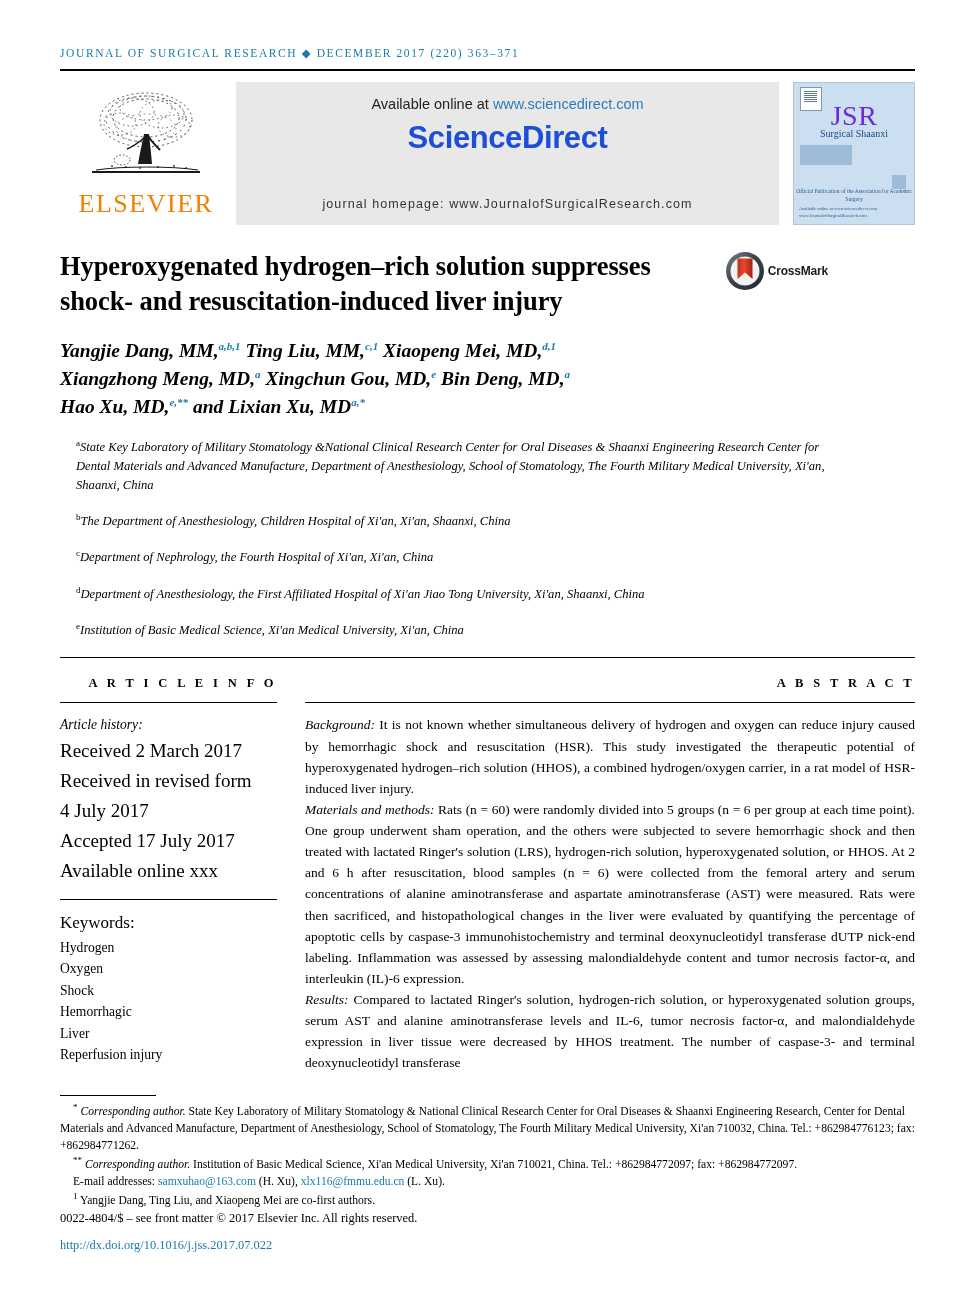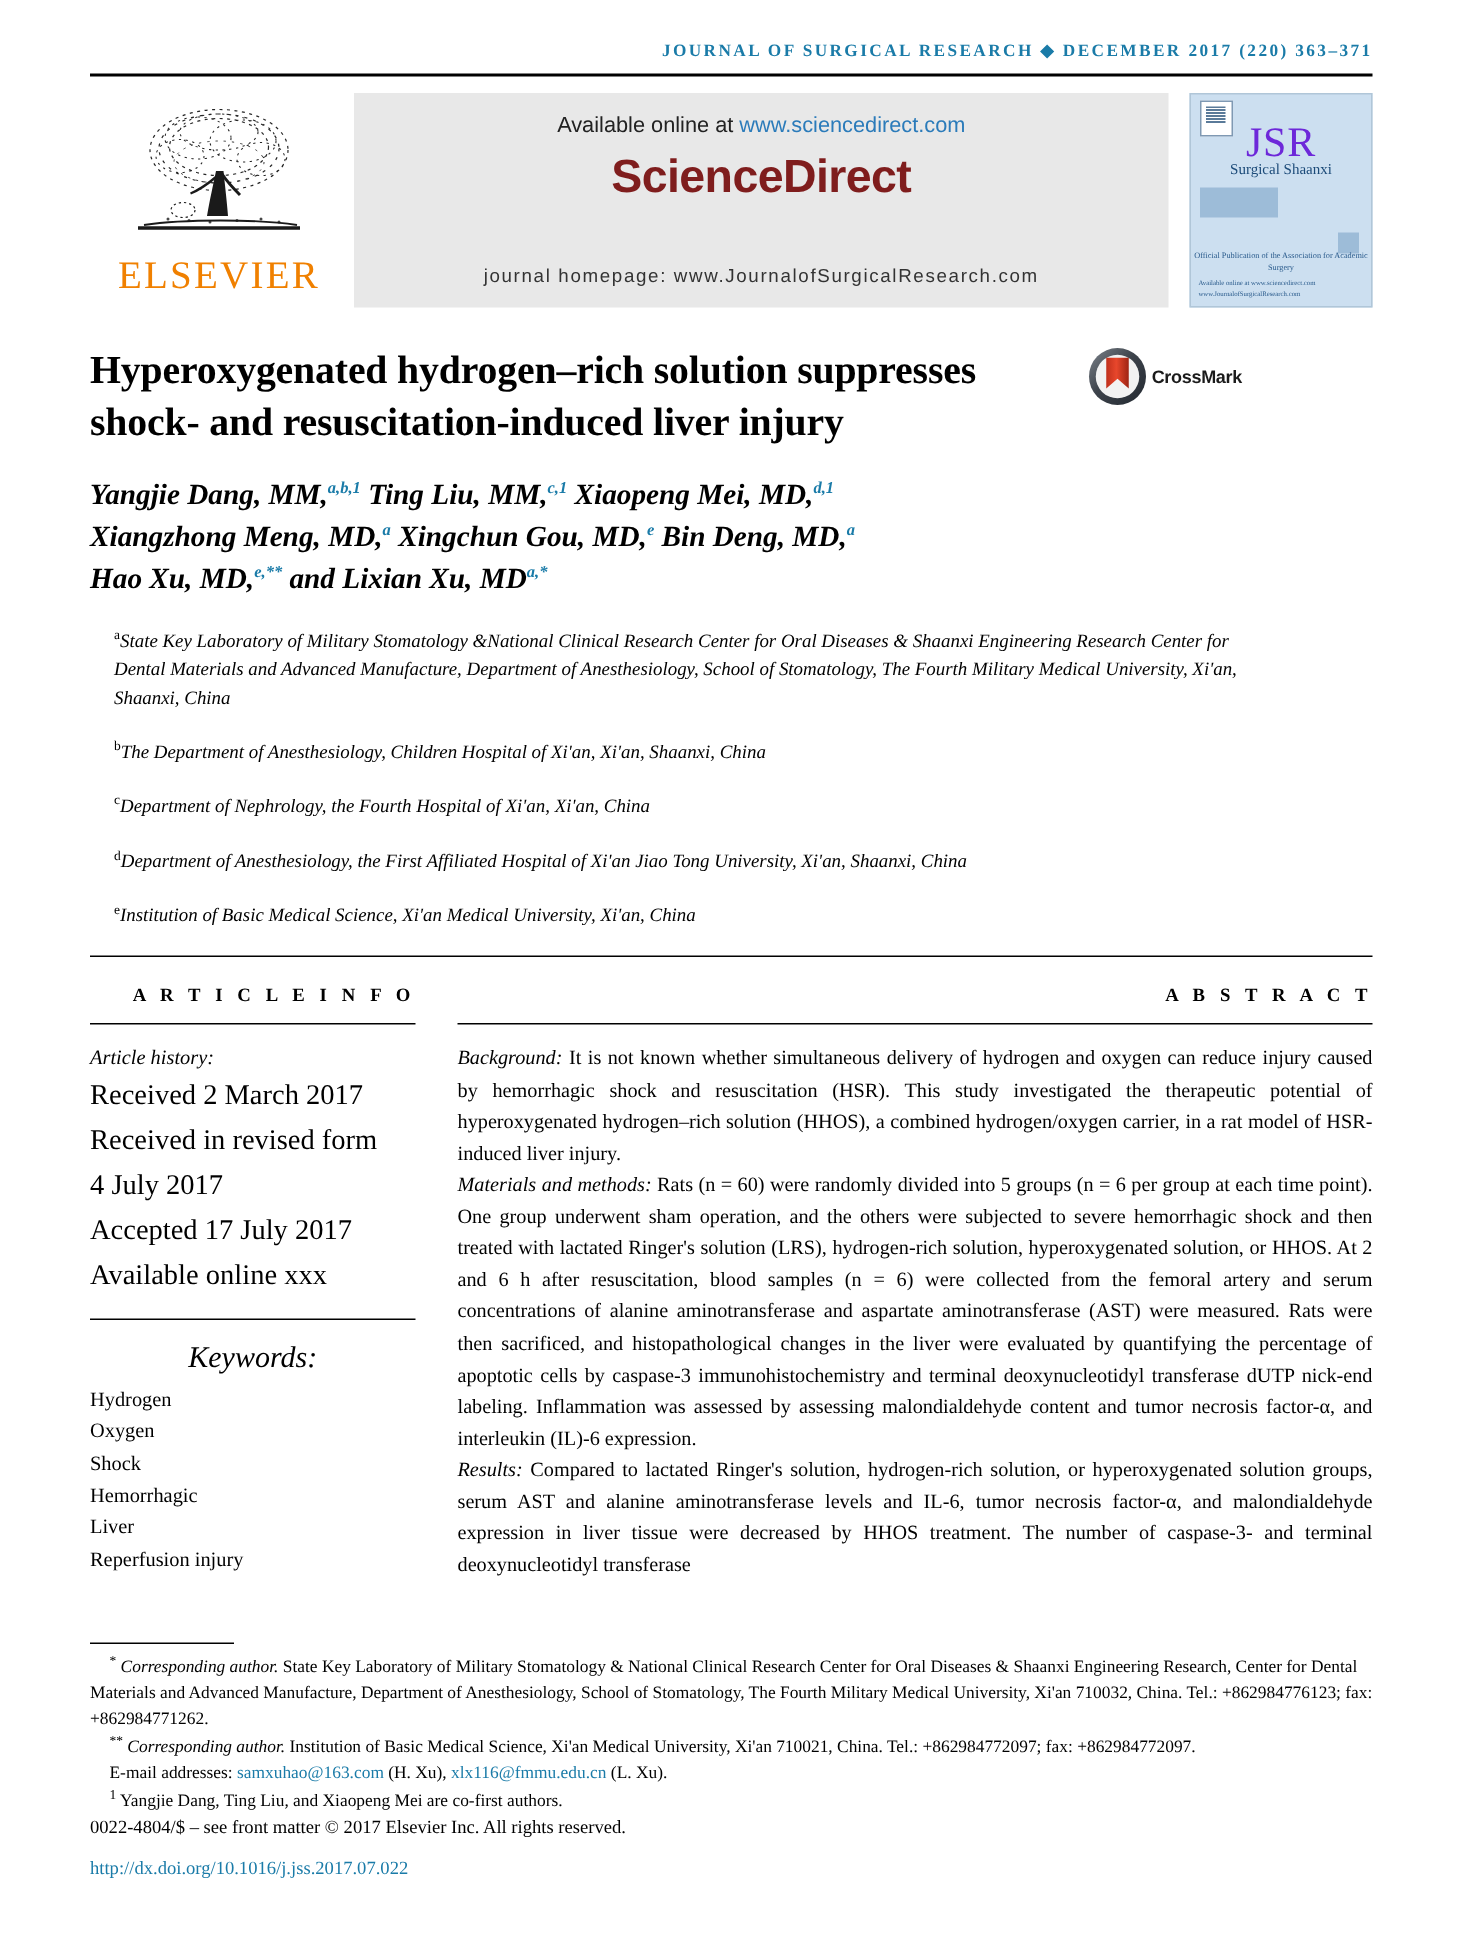--- a/index.html
+++ b/index.html
@@ -18,24 +18,24 @@
   .page {
     width: 975px;
     height: 1305px;
     position: relative;
     box-sizing: border-box;
     padding: 0 60px;
   }
 
   
   .running-head {
-    text-align: right;
-    padding-top: 26px;
-    font-family: "Liberation Serif", serif;
-    font-weight: bold;
+    text-align: left;
+    padding-top: 46px;
+    font-family: "Liberation Serif", serif;
+    font-weight: normal;
     font-size: 11.5px;
     letter-spacing: 1.6px;
     color: #1a7ba8;
     white-space: nowrap;
   }
   .rule-thick {
     border-top: 2.5px solid #000;
     margin-top: 9px;
   }
 
@@ -78,21 +78,21 @@
   .sd-available {
     font-family: "Liberation Sans", sans-serif;
     font-size: 14.5px;
     color: #222;
   }
   .sd-available a { color: #2b7bba; text-decoration: none; }
   .sd-logo {
     font-family: "Liberation Sans", sans-serif;
     font-weight: bold;
     font-size: 31px;
-    color: #7f1d1d;
+    color: #1d4ed8;
     margin-top: 8px;
     letter-spacing: -0.4px;
   }
   .sd-homepage {
     position: absolute;
     bottom: 14px;
     left: 0; right: 0;
     text-align: center;
     font-family: "Liberation Sans", sans-serif;
     font-size: 12.5px;
@@ -250,24 +250,22 @@
     font-size: 13.6px;
     line-height: 1.58;
   }
   .hist-line {
     font-family: "Liberation Serif", serif;
     font-size: 19px;
     line-height: 1.58;
   }
   .kw-label {
     font-family: "Liberation Serif", serif;
-    font-style: italic;
-    font-size: 20px;
+    font-size: 17px;
     line-height: 1.58;
-    text-align: center;
   }
   .kw-item {
     font-family: "Liberation Serif", serif;
     font-size: 13.6px;
     line-height: 1.58;
   }
   .kw-block { margin-top: 0; }
   .left-rule2 { border-top: 1.6px solid #000; margin-top: 13px; margin-bottom: 10px; }
 
   .abstract-p {

